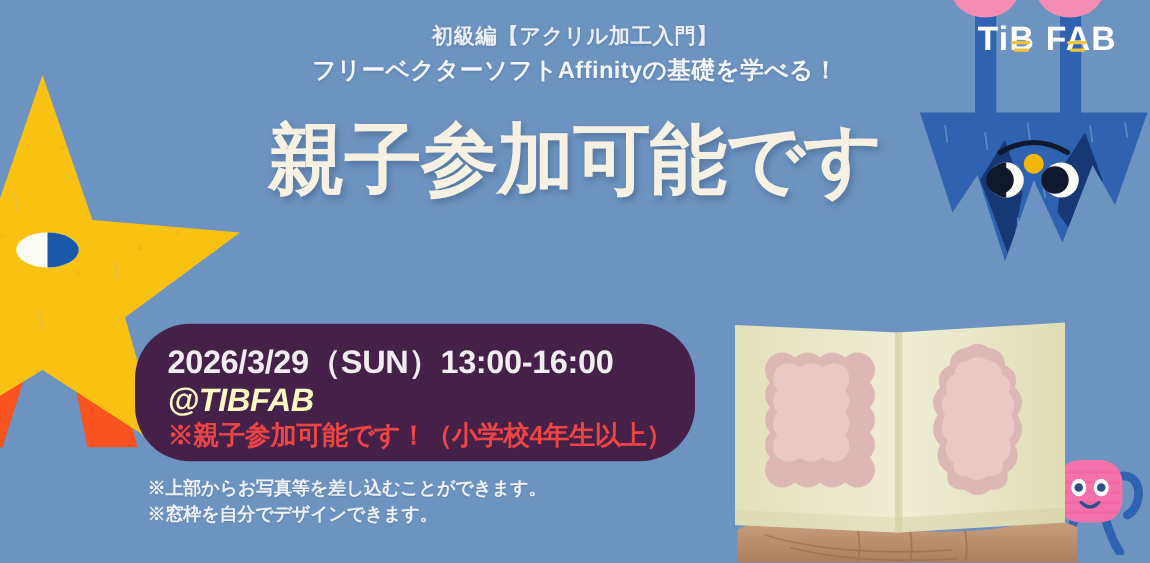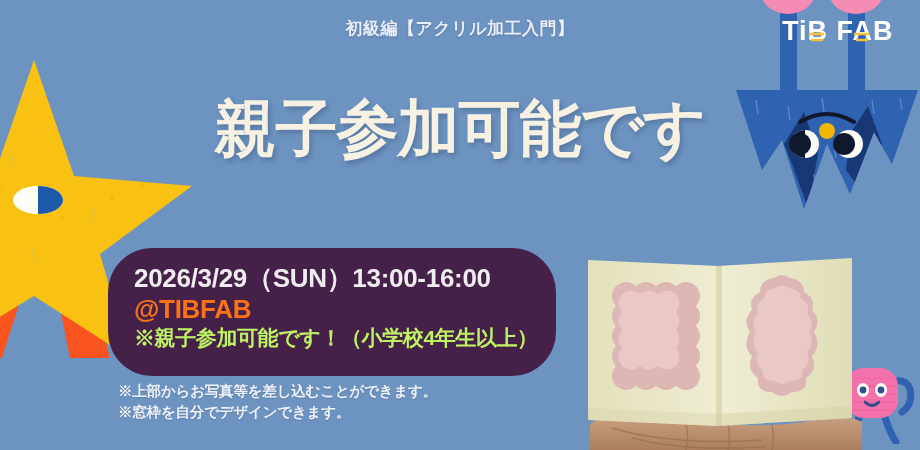--- a/index.html
+++ b/index.html
@@ -87,47 +87,48 @@
     line-height: 1.06;
     letter-spacing: -1px;
     text-shadow: 2px 3px 5px rgba(40,65,100,.35);
     white-space: nowrap;
   }
 
   
   #info-badge {
     position: absolute;
     left: 108px;
-    top: 248px;
+    top: 259px;
     width: 448px;
-    height: 128px;
+    height: 110px;
     background: #45214a;
     border-radius: 44px;
     z-index: 35;
     box-sizing: border-box;
     padding: 14px 0 0 26px;
   }
   .badge-line-1 {
     color: #f0ecef;
     font-size: 26px;
     font-weight: bold;
     line-height: 1.26;
     letter-spacing: -.3px;
     white-space: nowrap;
   }
   .badge-line-2 {
-    color: #f97316;
+    color: #fef9c3;
     font-size: 26px;
     font-weight: bold;
     line-height: 1.12;
     letter-spacing: -.3px;
     white-space: nowrap;
+    font-style: italic;
   }
   .badge-line-3 {
-    color: #bef264;
+    color: #ef4444;
     font-size: 21px;
     font-weight: bold;
     line-height: 1.3;
     letter-spacing: -.4px;
     white-space: nowrap;
   }
 
   
   #footnotes {
     position: absolute;
@@ -330,20 +331,21 @@
         <line x1="28" y1="20" x2="41" y2="20"></line>
         <line x1="30" y1="26" x2="40" y2="26"></line>
         <line x1="73" y1="20" x2="86" y2="20"></line>
         <line x1="75" y1="26" x2="85" y2="26"></line>
       </g>
     </svg>
   </div>
 
   <div id="headline-block">
     <div class="eyebrow">初級編【アクリル加工入門】</div>
+    <div class="kicker">フリーベクターソフトAffinityの基礎を学べる！</div>
   </div>
 
   <div id="main-title">
     <div class="title-line">親子参加可能です</div>
   </div>
 
   <div id="info-badge">
     <div class="badge-line-1">2026/3/29（SUN）13:00-16:00</div>
     <div class="badge-line-2">@TIBFAB</div>
     <div class="badge-line-3">※親子参加可能です！（小学校4年生以上）</div>

